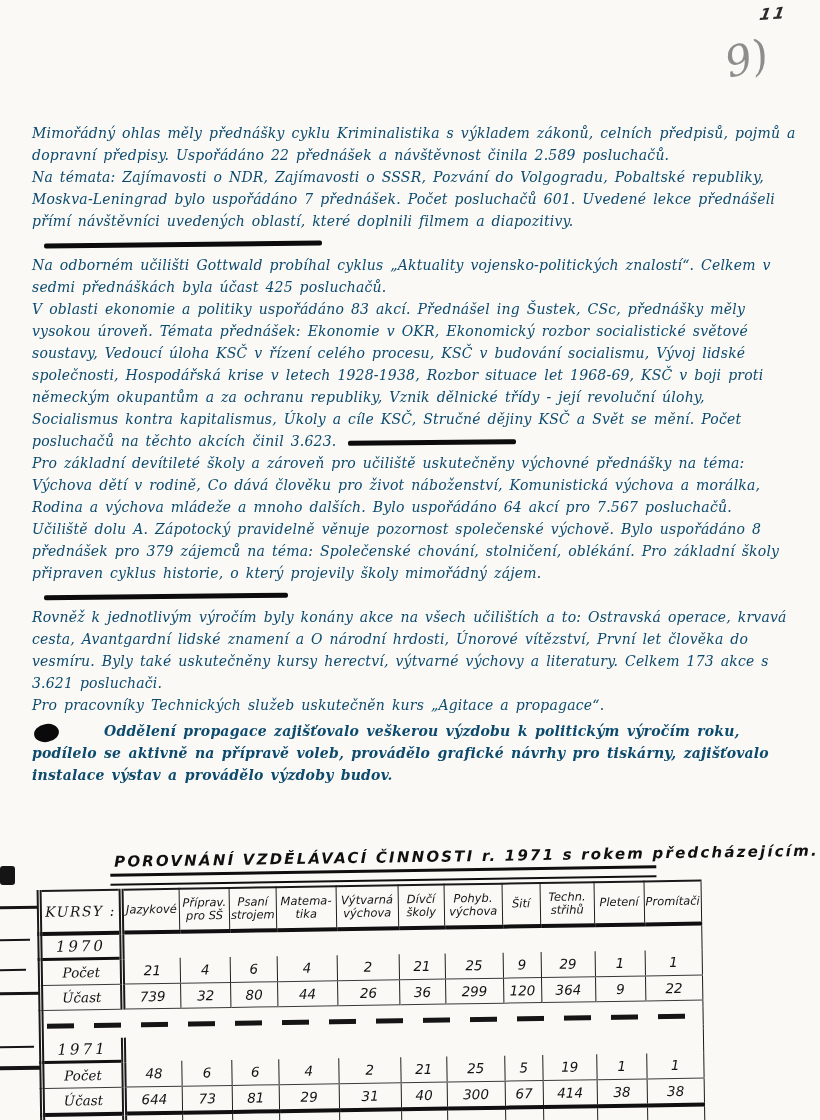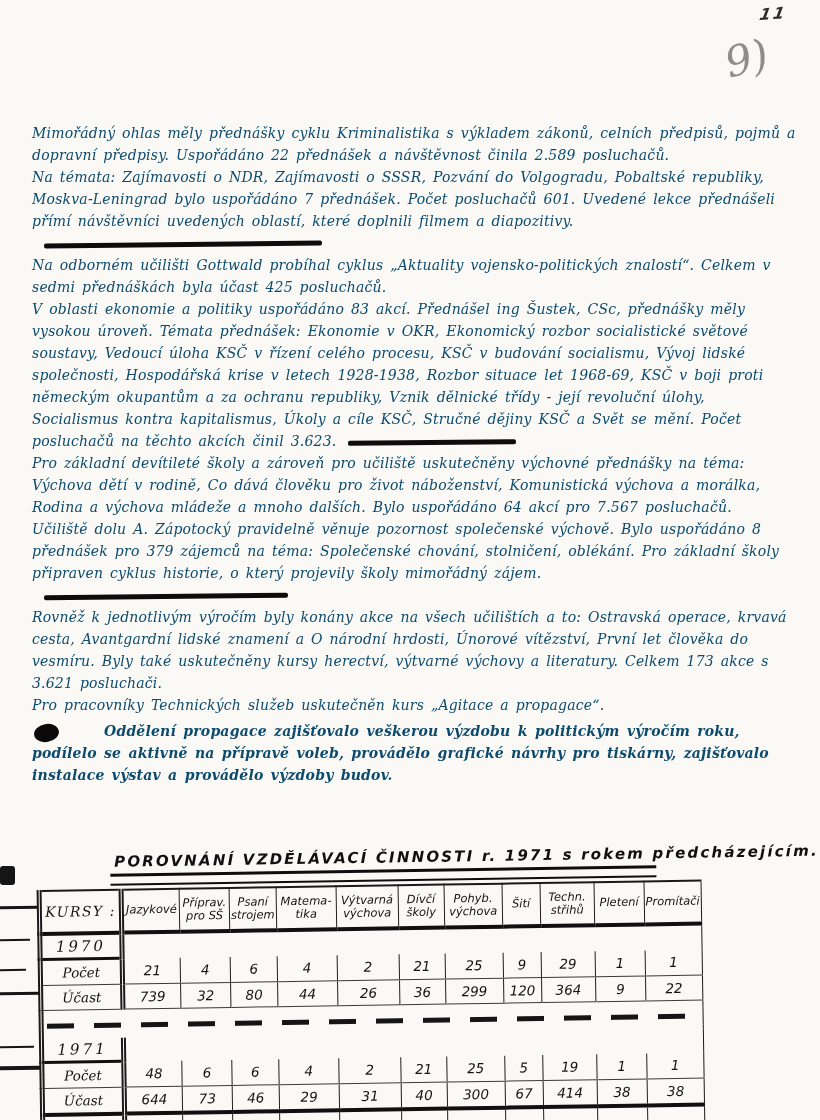--- a/index.html
+++ b/index.html
@@ -209,21 +209,21 @@
             <td class="val">25</td>
             <td class="val">5</td>
             <td class="val">19</td>
             <td class="val">1</td>
             <td class="val">1</td>
           </tr>
           <tr class="row-ucast g1">
             <td class="lbl">Účast</td>
             <td class="val">644</td>
             <td class="val">73</td>
-            <td class="val">46</td>
+            <td class="val">81</td>
             <td class="val">29</td>
             <td class="val">31</td>
             <td class="val">40</td>
             <td class="val">300</td>
             <td class="val">67</td>
             <td class="val">414</td>
             <td class="val">38</td>
             <td class="val">38</td>
           </tr>
           <tr class="stub">

